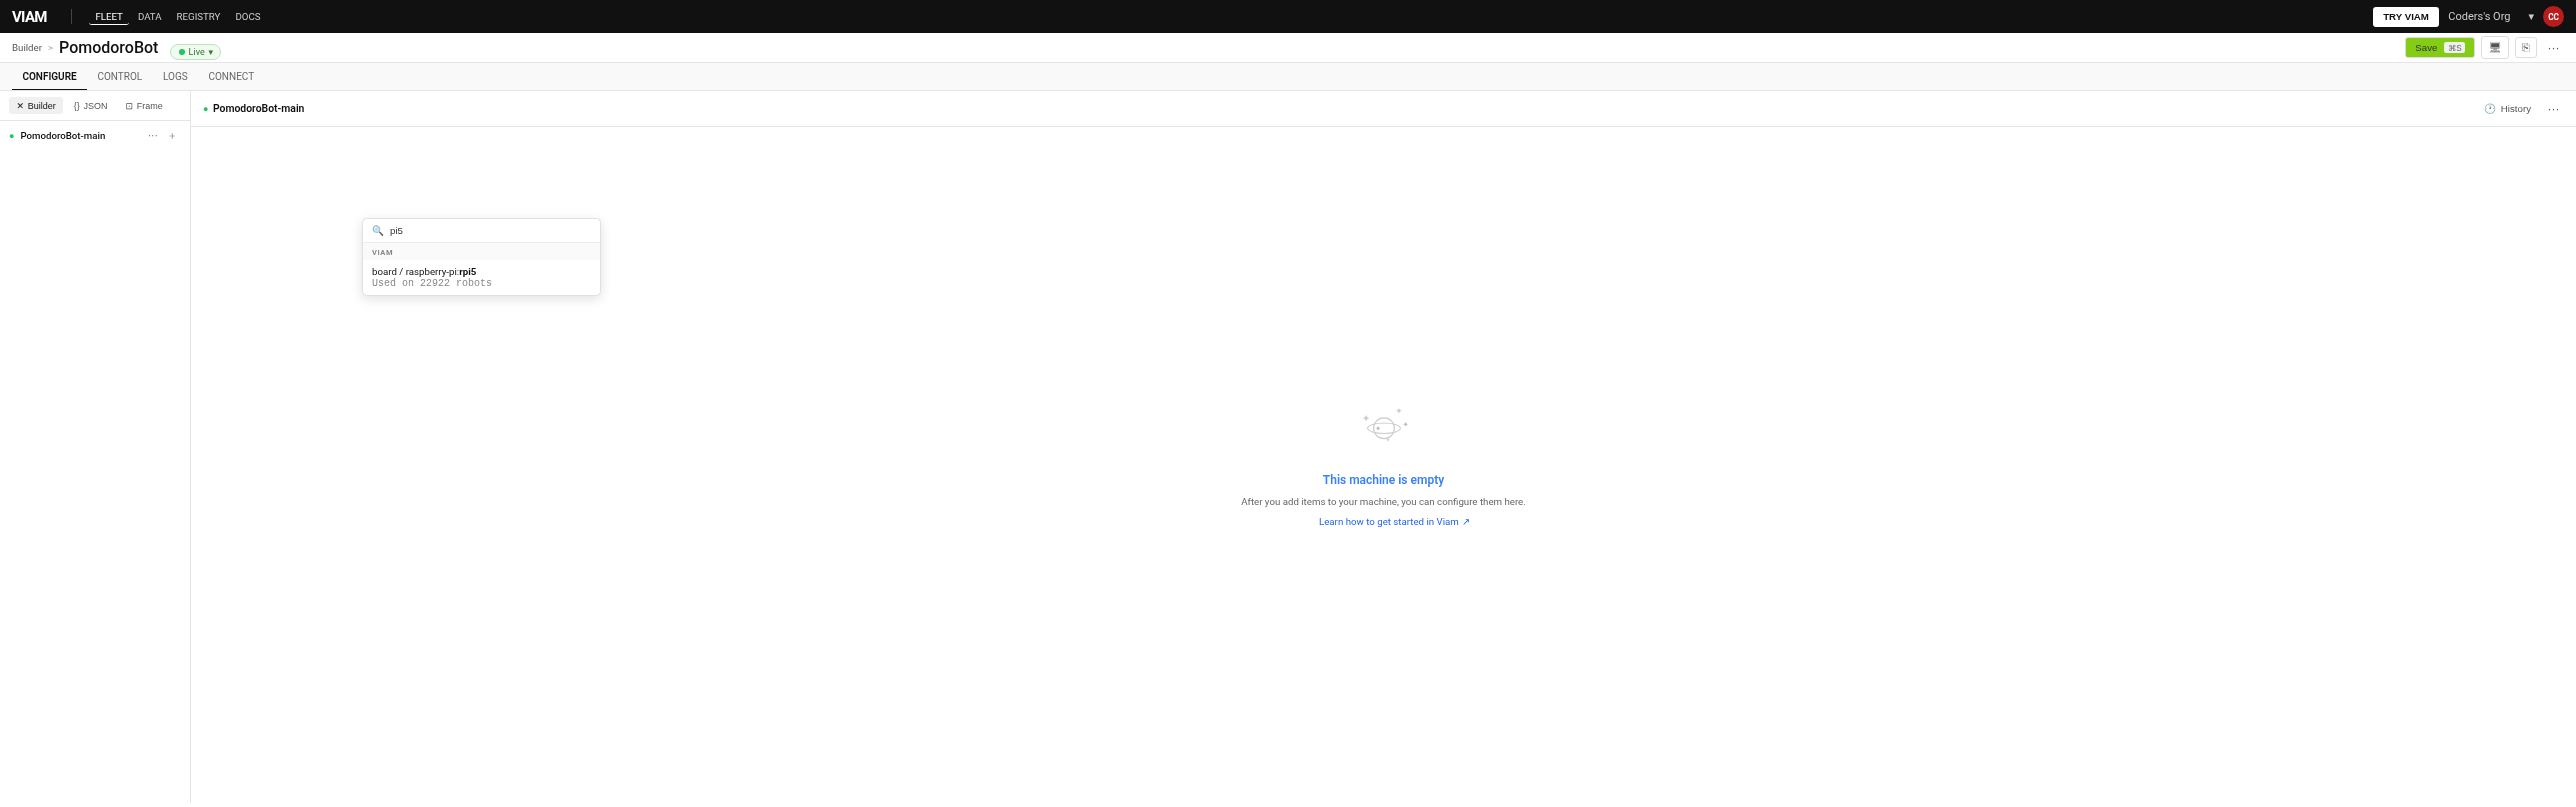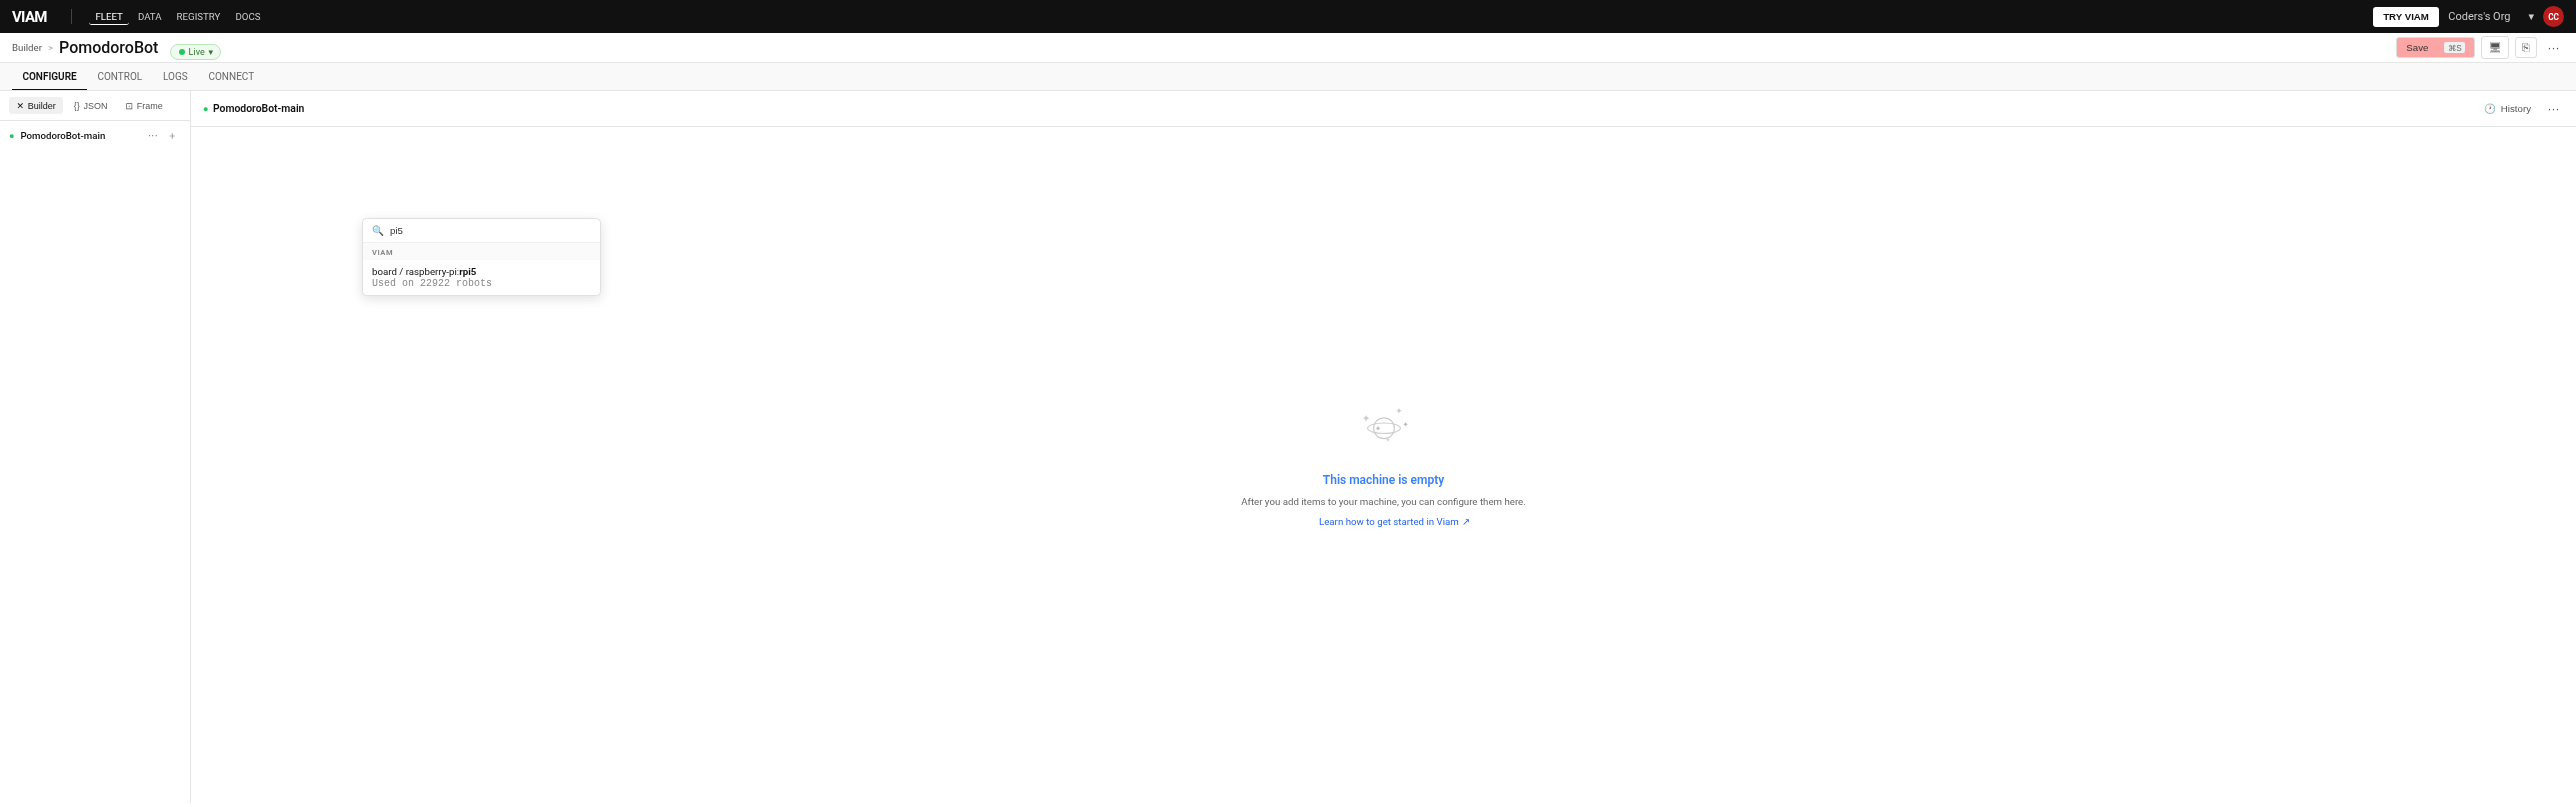--- a/index.html
+++ b/index.html
@@ -124,22 +124,22 @@
     }
     .breadcrumb-right {
       margin-left: auto;
       display: flex;
       align-items: center;
       gap: 6px;
     }
     .save-btn {
       display: flex;
       align-items: flex-end;
-      gap: 16px;
-      background: #fca5a5;
+      gap: 7px;
+      background: #84cc16;
       border: 0.7px solid #ddd;
       border-radius: 3px;
       padding: 3.7px 9px;
       font-size: 9.7px;
       cursor: pointer;
       color: #333;
     }
     .save-kbd {
       background: #f0f0f0;
       border-radius: 2.2px;

